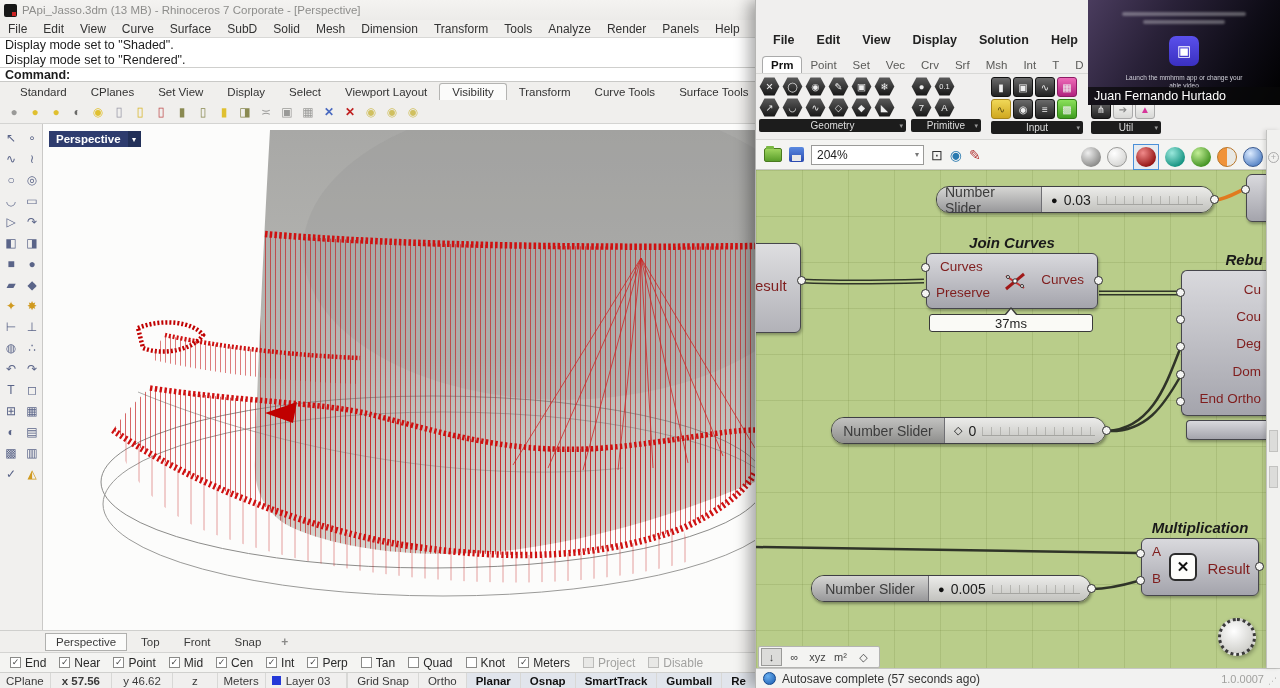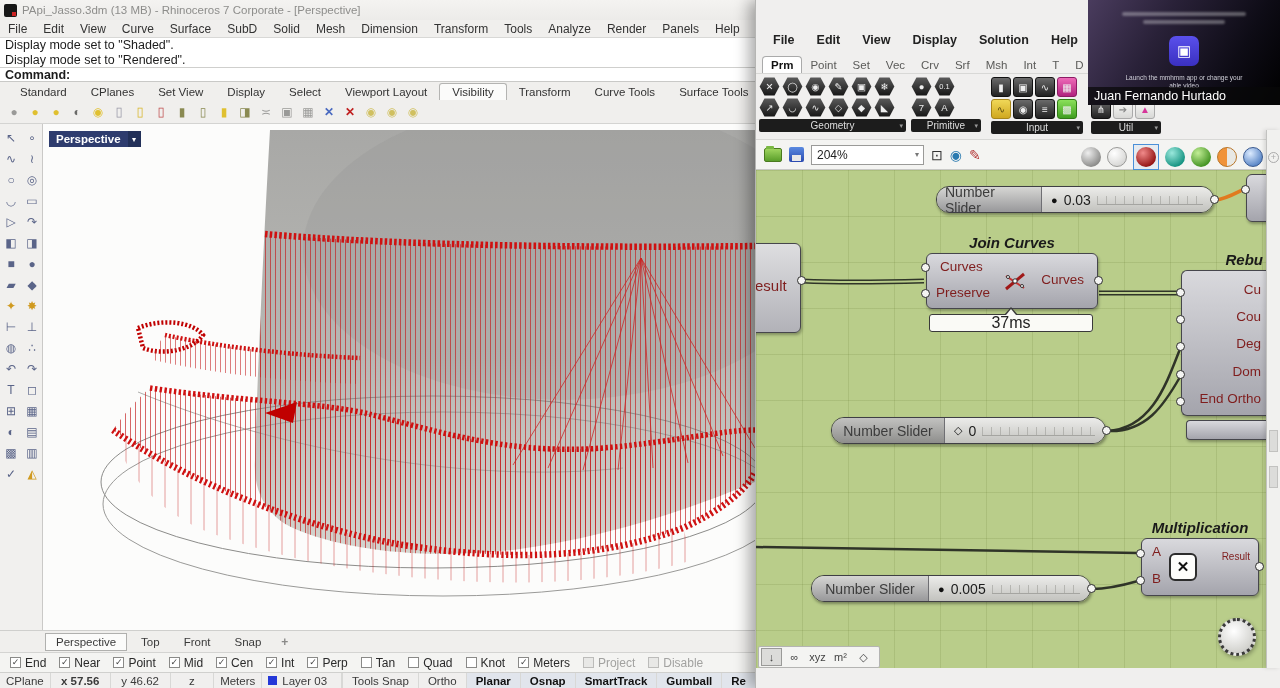--- a/index.html
+++ b/index.html
@@ -121,21 +121,21 @@
   .sl-track { flex:1; height:9px; margin-top:2px;
     background:repeating-linear-gradient(90deg,#a6a6a2 0 1px, transparent 1px 9px);
     border-bottom:1px solid #93938f; opacity:.7; }
   .node { position:absolute; width:9px; height:9px; background:#f4f4f2; border:1.5px solid #2c2c2c; border-radius:50%; z-index:4; }
   
   .gcomp { position:absolute; z-index:3; }
   .gbody { position:absolute; inset:0; background:linear-gradient(#d9d9dd,#a4a4ac); border:1.5px solid #46464c; border-radius:6px; box-shadow:1px 2px 3px rgba(0,0,0,.3); }
   .gtitle { position:absolute; top:-19px; left:0; right:0; text-align:center; font-size:15px; font-style:italic; font-weight:bold; color:#1a1a1a; white-space:nowrap; }
   .glabel { position:absolute; font-size:13.5px; color:#7f1d1d; white-space:nowrap; }
   .gicon-box { position:absolute; background:#fdfdfb; border:2px solid #2c2c2c; border-radius:6px; display:flex; align-items:center; justify-content:center; font-weight:bold; color:#111; }
-  .balloon { position:absolute; background:#fafaf6; border:1.5px solid #3a3a3a; border-radius:3px; font-size:16px; color:#222;
+  .balloon { position:absolute; background:#fafaf6; border:1.5px solid #3a3a3a; border-radius:3px; font-size:13px; color:#222;
     display:flex; align-items:center; justify-content:center; }
   .balloon::before { content:""; position:absolute; top:-15px; left:74px; border:7px solid transparent; border-bottom:8px solid #3a3a3a; }
   .balloon::after  { content:""; position:absolute; top:-11px; left:75.5px; border:5.5px solid transparent; border-bottom:6.5px solid #fafaf6; }
   .mini-toolbar { position:absolute; left:2px; top:646px; width:122px; height:22px; background:#f4f4f2; border:1px solid #b4b4b2; border-radius:2px;
     display:flex; align-items:center; gap:2px; padding:0 2px; z-index:5; }
   .mt-ico { width:21px; height:18px; display:flex; align-items:center; justify-content:center; font-size:11px; color:#444; }
   .mt-ico.pressed { background:#dcdcda; border:1px solid #9a9a98; }
   .nav-ball { position:absolute; left:462px; top:618px; width:38px; height:38px; border-radius:50%; border:3px dotted #3a3a3a;
     background:radial-gradient(circle at 40% 32%, #fff, #d4d4d0 70%, #b4b4b0); z-index:5; box-shadow:1px 2px 4px rgba(0,0,0,.3); }
   .gh-status { position:absolute; left:0; bottom:0; right:0; height:20px; background:#f2f2f1; border-top:1px solid #c6c6c4; display:flex; align-items:center; gap:6px; padding-left:7px; font-size:12px; color:#333; }
@@ -399,21 +399,21 @@
     <span class="seg w2">x 57.56</span>
     <span class="seg w3">y 46.62</span>
     <span class="seg w4">z</span>
     <span class="seg w5">Meters</span>
     <span class="seg w6">
       <span class="layer-chip"></span>
       <span>Layer 03</span>
     </span>
     <span class="st-toggles">
 
-    <span class="st-toggle">Tools Snap</span>
+    <span class="st-toggle">Grid Snap</span>
         <span class="st-toggle">Ortho</span>
         <span class="st-toggle bold">Planar</span>
         <span class="st-toggle bold">Osnap</span>
         <span class="st-toggle bold">SmartTrack</span>
         <span class="st-toggle bold">Gumball</span>
         <span class="st-toggle bold">Re</span>
       </span>
   </div>
 
   <div class="gh">
@@ -627,21 +627,21 @@
       </span>
     </div>
     <span class="node" style="left:346px; top:426px;"></span>
 
     <div class="gcomp" style="left:385px; top:538px; width:118px; height:58px;">
       <span class="gtitle">Multiplication</span>
       <div class="gbody"></div>
       <span class="glabel" style="left:11px; top:6px;">A</span>
       <span class="glabel" style="left:11px; top:33px;">B</span>
       <span class="gicon-box" style="left:28px; top:15px; width:28px; height:28px; font-size:15px;">✕</span>
-      <span class="glabel" style="right:9px; top:13px; font-size:10px;text-align:center;">Result</span>
+      <span class="glabel" style="right:9px; top:22px; font-size:15px;text-align:center;">Result</span>
       <span class="node" style="left:-5px; top:11px;"></span>
       <span class="node" style="left:-5px; top:38px;"></span>
       <span class="node" style="right:-5px; top:24px;"></span>
     </div>
 
     <div class="slider" style="left:55px; top:575px; width:280px;">
       <span class="sl-name" style="width:117px;">Number Slider</span>
       <span class="sl-val">
         <span class="sl-handle">●</span>
         <span>0.005</span>
@@ -654,20 +654,26 @@
 
     <div class="mini-toolbar">
 
     <span class="mt-ico pressed">↓</span>
         <span class="mt-ico">∞</span>
         <span class="mt-ico tiny">xyz</span>
         <span class="mt-ico tiny">m²</span>
         <span class="mt-ico">◇</span>
       </div>
 
+    <div class="gh-status">
+      <span class="dot"></span>
+      <span>Autosave complete (57 seconds ago)</span>
+      <span class="gh-version">1.0.0007</span>
+      <span class="gh-grip">⋰</span>
+    </div>
   </div>
 
   <div class="strip">
     <span class="plus-circle">+</span>
     <span class="tick" style="top:300px;"></span>
     <span class="tick" style="top:336px;"></span>
   </div>
 
   <div class="video">
     <span class="v-line" style="top:12px; width:124px;"></span>

